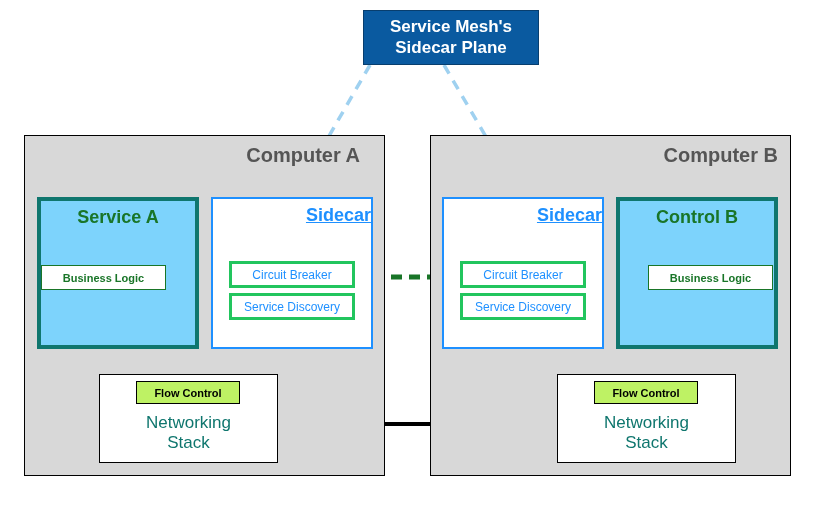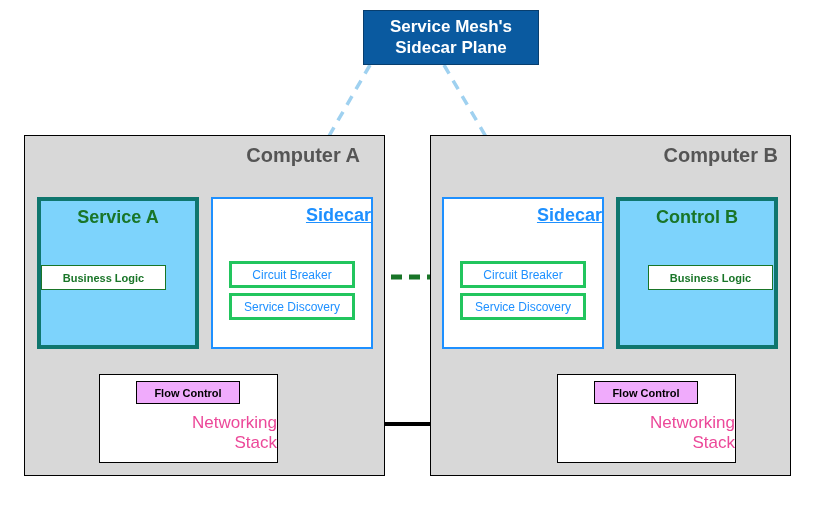--- a/index.html
+++ b/index.html
@@ -92,28 +92,28 @@
     justify-content: center;
   }
   .net-box {
     background: #ffffff;
     border: 1px solid #000;
   }
   .net-label {
     position: absolute;
     left: 0;
     right: 0;
-    text-align: right;
-    color: #ec4899;
+    text-align: center;
+    color: #0f766e;
     font-size: 17px;
     line-height: 1.15;
   }
   .flow {
     border: 1px solid #000;
-    background: #f0abfc;
+    background: #bef264;
     color: #000;
     font-size: 11px;
     font-weight: bold;
     display: flex;
     align-items: center;
     justify-content: center;
   }
   svg.lines {
     position: absolute;
     left: 0;

